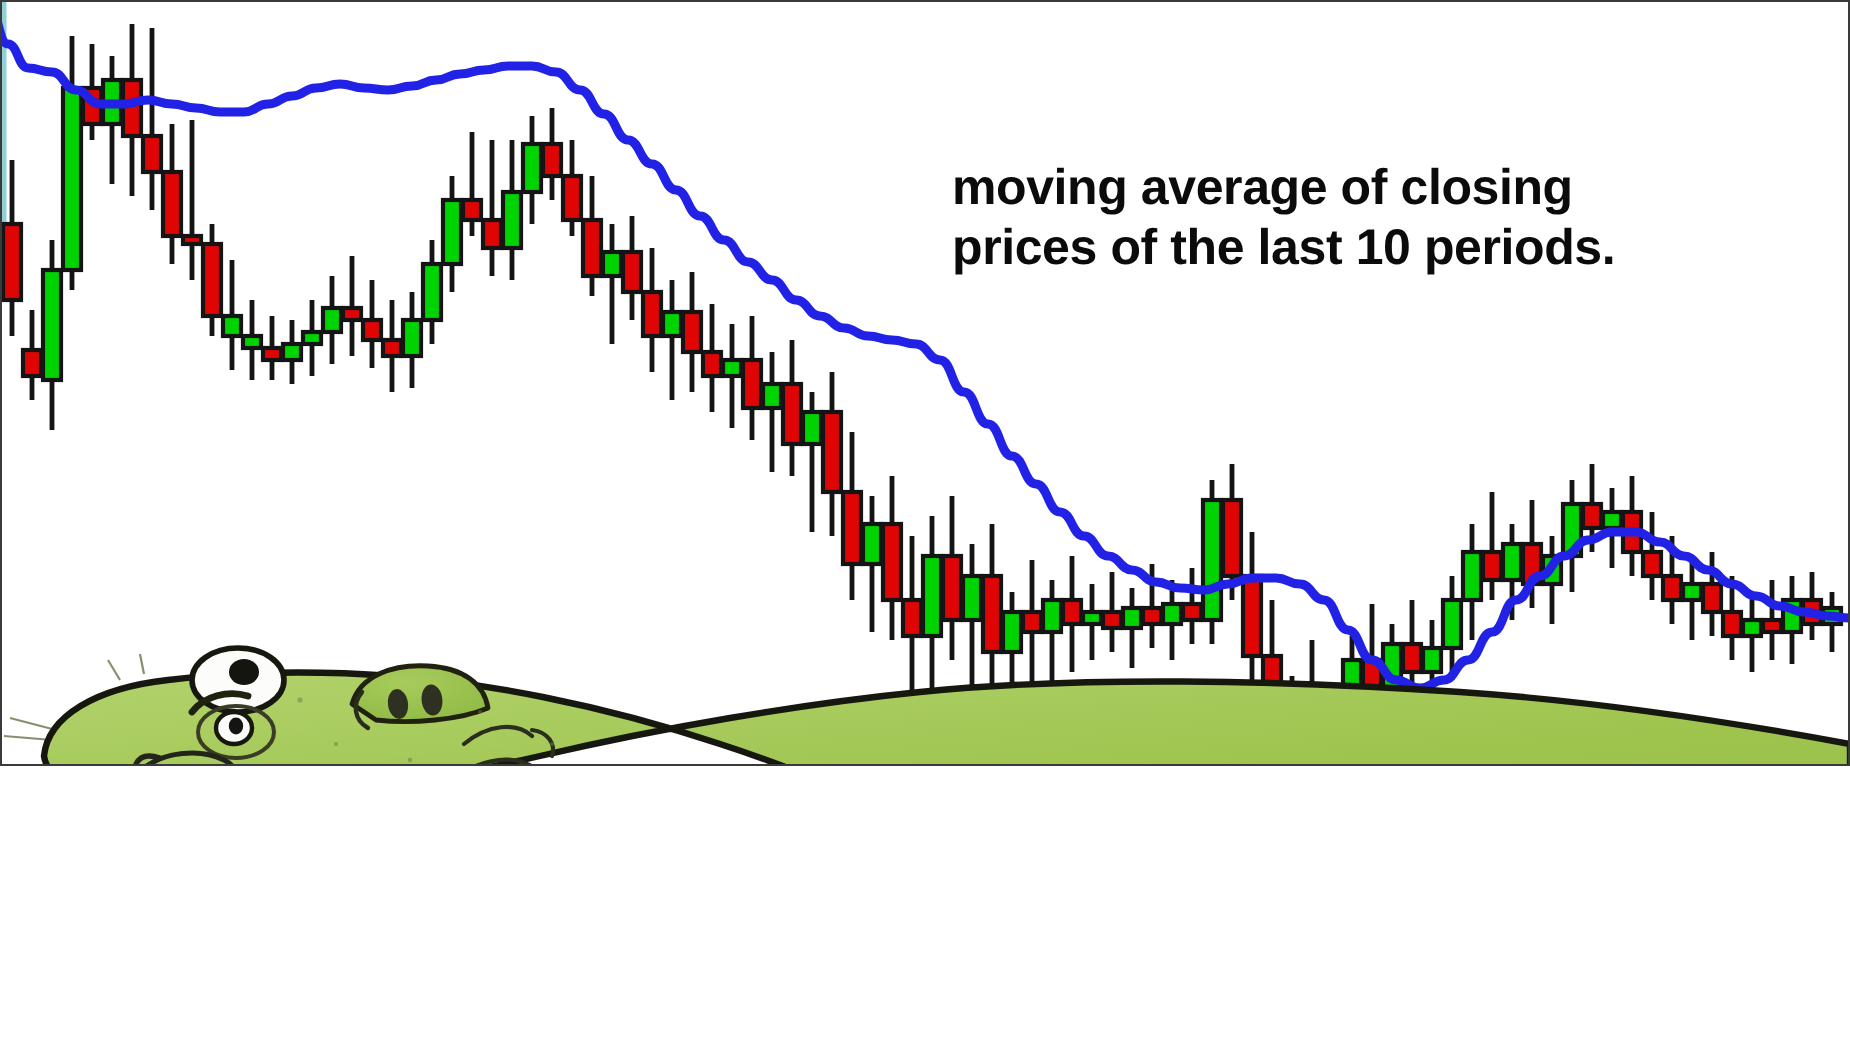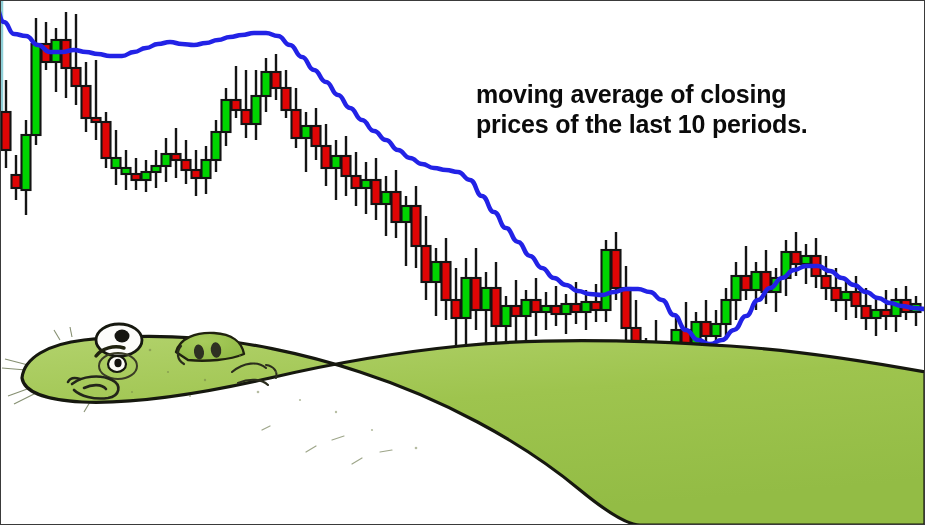--- a/index.html
+++ b/index.html
@@ -3,21 +3,21 @@
 <meta charset="utf-8">
 <style>
   html, body {
     margin: 0;
     padding: 0;
     background: #ffffff;
   }
   #stage {
     position: relative;
     width: 925px;
-    height: 525px;
+    height: 383px;
     background: #ffffff;
     overflow: hidden;
     font-family: "Liberation Sans", sans-serif;
   }
   #frame-border {
     position: absolute;
     inset: 0;
     border: 1px solid #3a3a3a;
     box-sizing: border-box;
     pointer-events: none;

